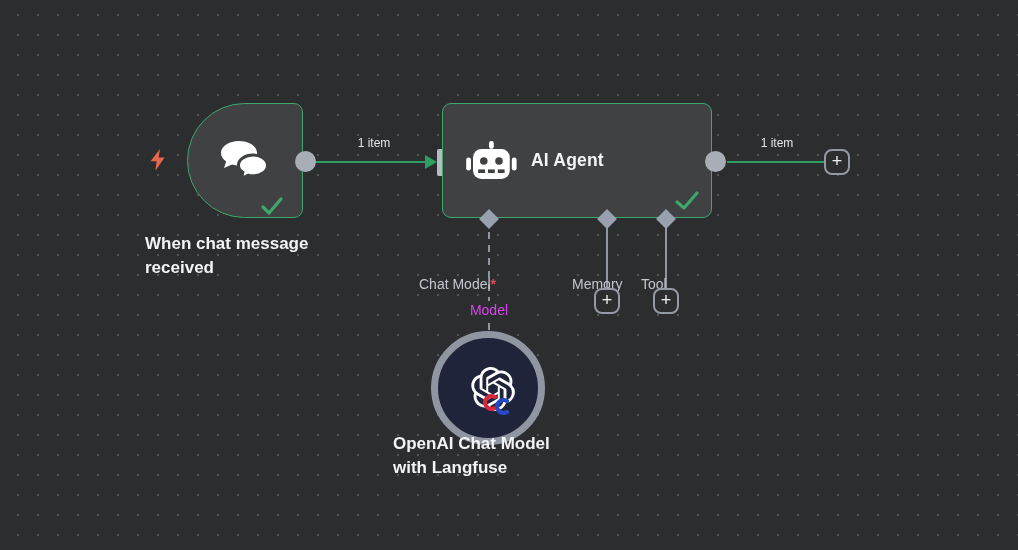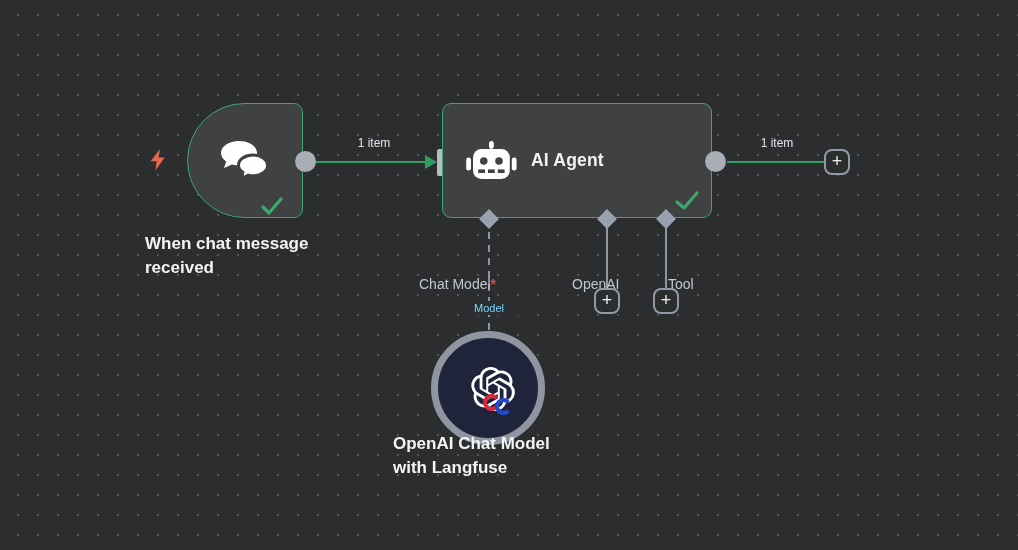--- a/index.html
+++ b/index.html
@@ -83,25 +83,25 @@
   .items-label-1 { left: 334px; top: 136px; }
   .items-label-2 { left: 737px; top: 136px; }
 
   .sub-label {
     position: absolute; top: 233px; text-align: left;
     color: #c3c7cf; font-size: 14px; margin-top: 43px;
   }
   .sub-label .req { color: #e5484d; font-weight: 700; }
   .sub-chatmodel { left: 419px; width: 140px; }
   .sub-memory    { left: 572px; width: 70px; }
-  .sub-tool      { left: 668px; width: 50px; }
+  .sub-tool      { left: 641px; width: 50px; }
 
   .model-label {
     position: absolute; left: 459px; top: 301px; width: 60px;
-    text-align: center; color: #7dd3fc; font-size: 11px;
+    text-align: center; color: #d946ef; font-size: 14px;
     background: #2b2d2f; padding: 1px 0;
   }
 
   
   .plus-btn {
     position: absolute; width: 26px; height: 26px;
     border: 2px solid #949aa5; border-radius: 8px;
     background: #2b2d2f; color: #eceef0;
     font-size: 18px; font-weight: 400; line-height: 1;
     display: flex; align-items: center; justify-content: center;
@@ -179,21 +179,21 @@
   <div class="items-label items-label-2">1 item</div>
   <button class="plus-btn plus-next">+</button>
 
   <div class="diamond" style="left:482px; top:212px;"></div>
   <div class="diamond" style="left:600px; top:212px;"></div>
   <div class="diamond" style="left:659px; top:212px;"></div>
 
   <div class="sub-label sub-chatmodel">
     <span>Chat Model</span><span class="req">*</span>
   </div>
-  <div class="sub-label sub-memory">OpenAI</div>
+  <div class="sub-label sub-memory">Memory</div>
   <div class="sub-label sub-tool">Tool</div>
 
   <button class="plus-btn plus-memory">+</button>
   <button class="plus-btn plus-tool">+</button>
 
   <div class="model-label">Model</div>
 
   <div class="diamond" style="left:481px; top:334px; width:16px; height:16px;"></div>
   <div class="node node-openai">
     <span class="node-icon openai-logo">

